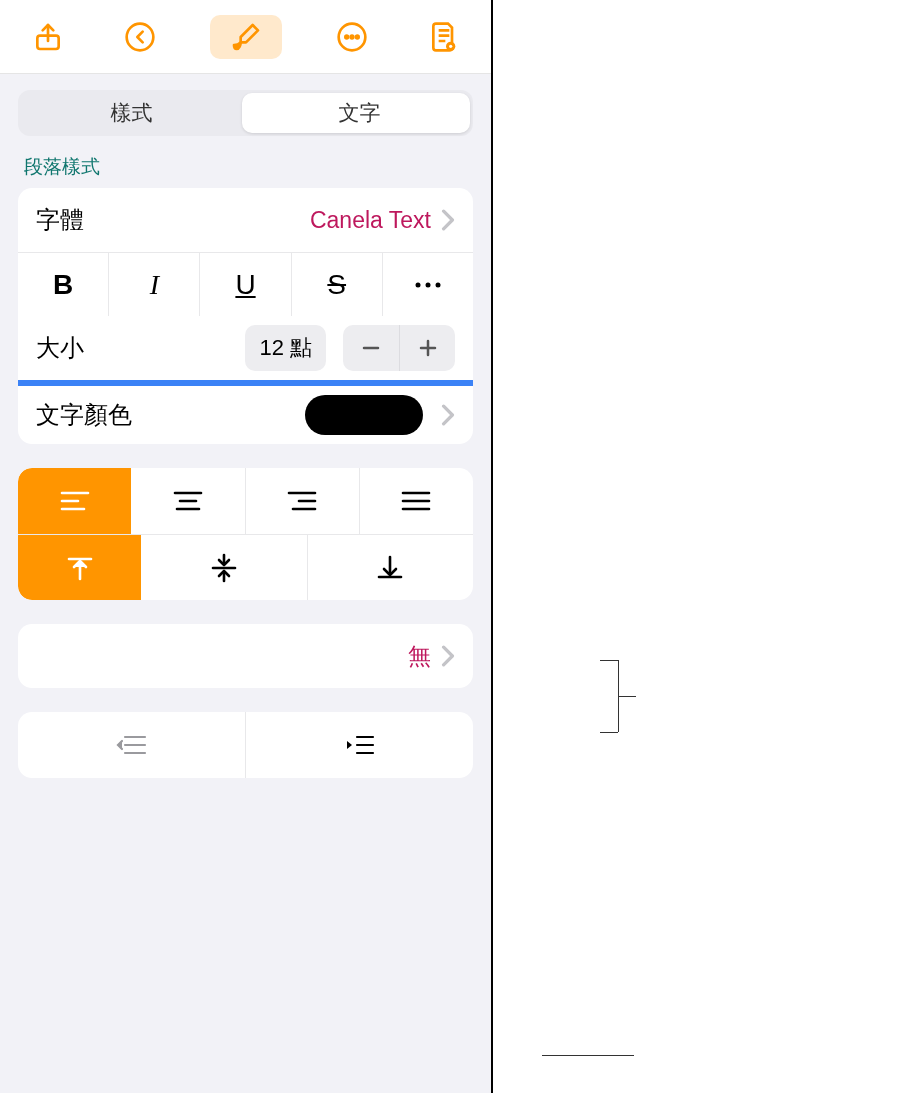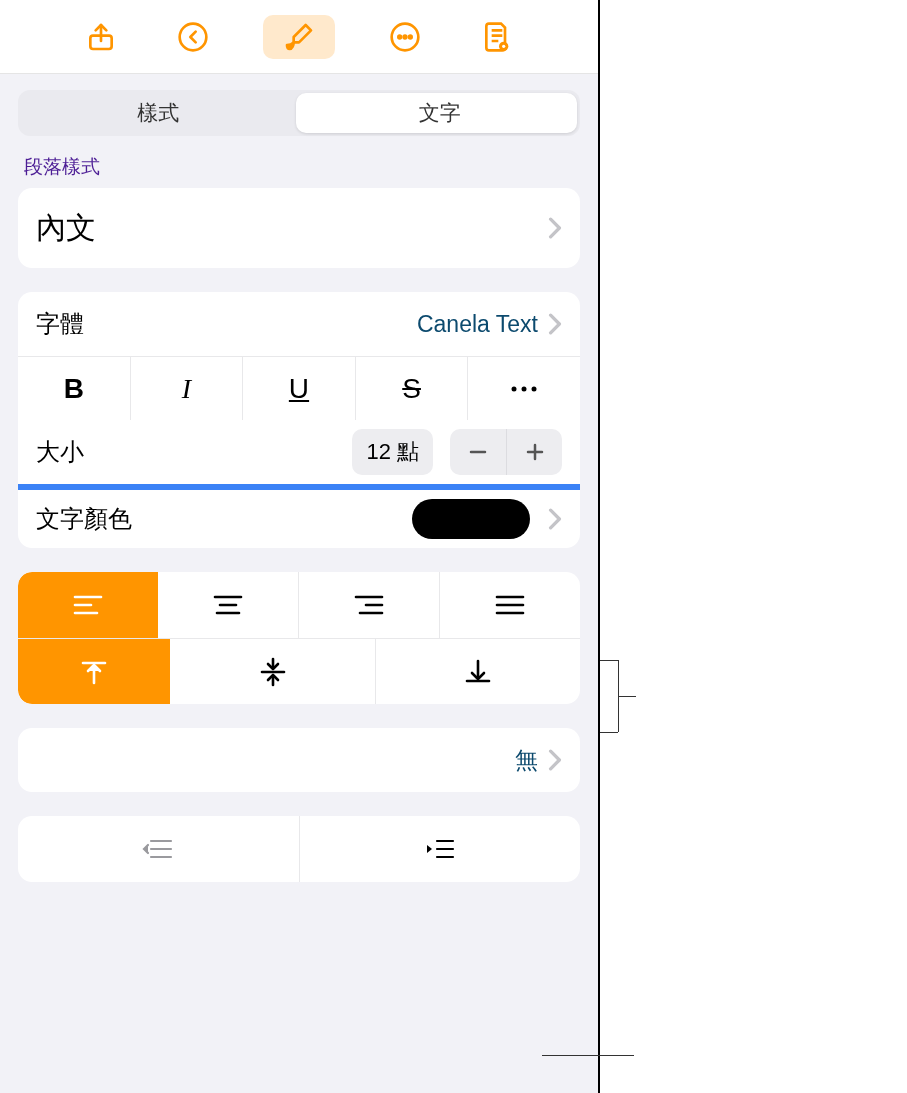--- a/index.html
+++ b/index.html
@@ -4,21 +4,21 @@
 <style>
   * { box-sizing: border-box; margin: 0; padding: 0; }
   body {
     font-family: -apple-system, BlinkMacSystemFont, "Helvetica Neue", sans-serif;
     background: #fff;
     width: 907px;
     height: 1093px;
     position: relative;
   }
   .panel {
-    width: 600px;
+    width: 493px;
     height: 1093px;
     background: #fff;
     border-right: 2px solid #000;
     position: relative;
     overflow: hidden;
   }
   
   .toolbar {
     height: 74px;
     display: flex;
@@ -63,42 +63,42 @@
   }
   .seg-item.active {
     background: #fff;
     box-shadow: 0 1px 3px rgba(0,0,0,0.12);
     font-weight: 500;
     padding-left: 7px;
   }
   
   .sec-label {
     font-size: 19px;
-    color: #4c1d95;
+    color: #0f766e;
     margin: 0 6px 8px 6px;
   }
   
   .card {
     background: #fff;
     border-radius: 14px;
     margin-bottom: 24px;
     overflow: hidden;
   }
   .row {
     min-height: 64px;
     display: flex;
     align-items: center;
     padding: 0 18px;
     font-size: 24px;
     color: #000;
     position: relative;
   }
   .row + .row { border-top: 6px solid #3b82f6; }
   .row .spacer { flex: 1; }
-  .row .value { color: #0c4a6e; font-size: 23px; }
+  .row .value { color: #be185d; font-size: 23px; }
   .row.tall { min-height: 80px; }
   .chev {
     width: 14px; height: 22px;
     margin-left: 10px;
     color: #c4c4c8;
   }
   .big-title { font-size: 30px; font-weight: 400; }
   
   .stylebtns {
     display: flex;
@@ -226,29 +226,20 @@
   </div>
 
   <div class="content">
 
     <div class="seg">
       <div class="seg-item">樣式</div>
       <div class="seg-item active">文字</div>
     </div>
 
     <div class="sec-label">段落樣式</div>
-    <div class="card">
-      <div class="row tall">
-        <span class="big-title">內文</span>
-        <span class="spacer"></span>
-        <svg class="chev" viewBox="0 0 12 20" fill="none" stroke="currentColor" stroke-width="3" stroke-linecap="round" stroke-linejoin="round">
-            <path d="M2 2l8 8-8 8"></path>
-          </svg>
-      </div>
-    </div>
 
     <div class="card">
       <div class="row">
         <span>字體</span>
         <span class="spacer"></span>
         <span class="value">Canela Text</span>
         <svg class="chev" viewBox="0 0 12 20" fill="none" stroke="currentColor" stroke-width="3" stroke-linecap="round" stroke-linejoin="round">
             <path d="M2 2l8 8-8 8"></path>
           </svg>
       </div>

